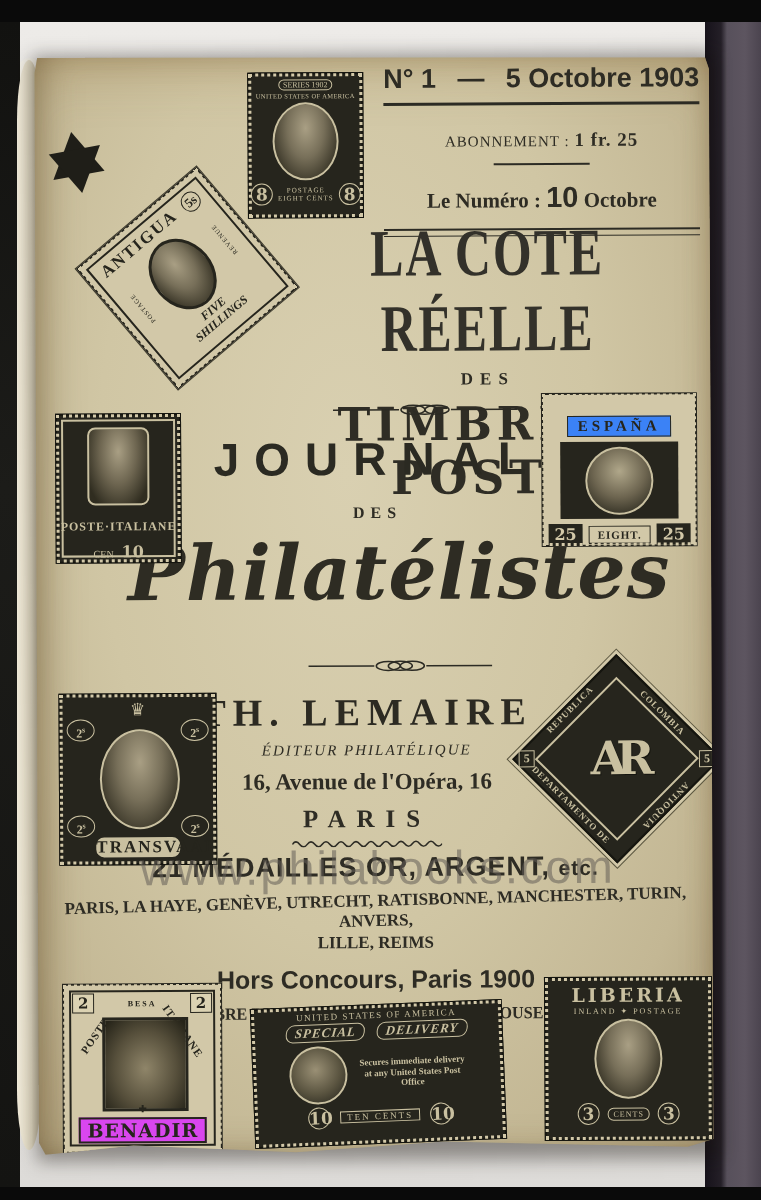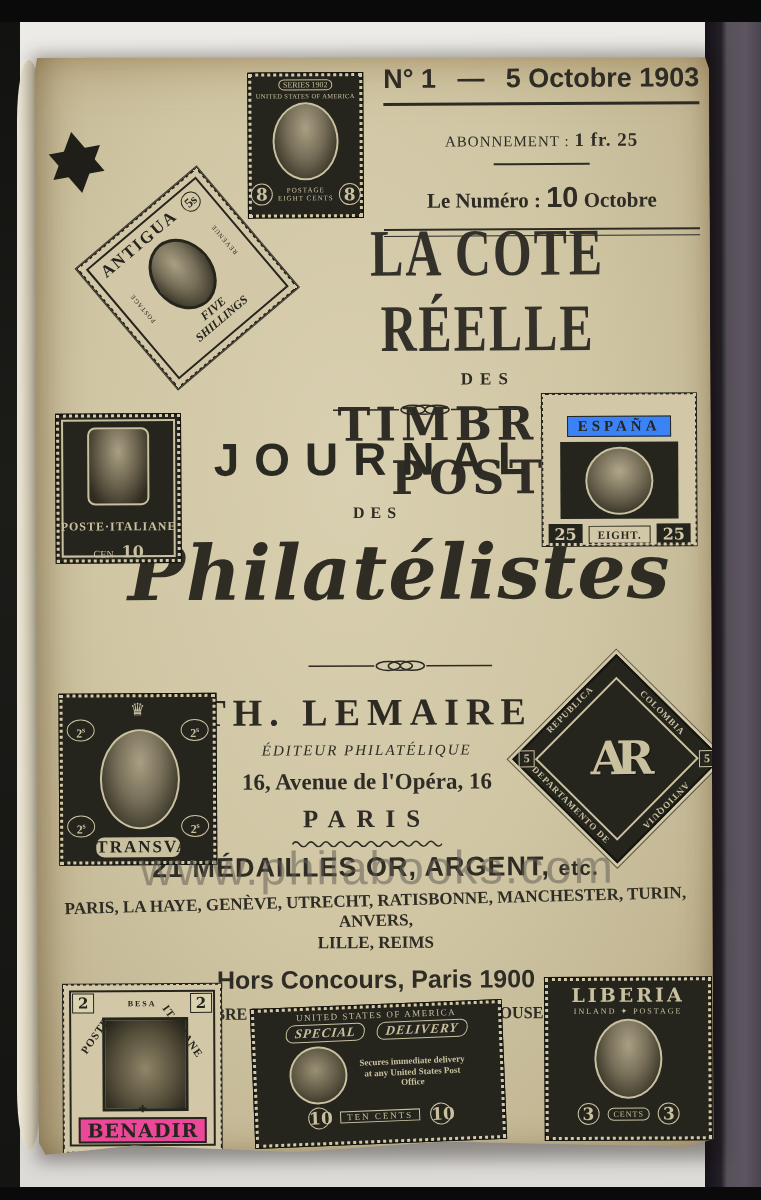--- a/index.html
+++ b/index.html
@@ -121,21 +121,21 @@
   #stamp-benadir{left:24px;top:926px;width:156px;height:166px;}
   .bn-inner{position:absolute;inset:5px;border:2px solid #26251d;}
   .bn-toprow{position:absolute;top:8px;left:8px;right:8px;display:flex;justify-content:space-between;align-items:center;}
   .bn-2{border:1px solid #26251d;font-family:"DejaVu Serif",serif;font-weight:bold;font-size:15px;padding:0 5px;background:#dbd2b2;}
   .bn-besa{font-size:8px;letter-spacing:2px;font-weight:bold;}
   .bn-arc{position:absolute;font-weight:bold;font-size:11px;letter-spacing:1px;}
   .bn-arcl{left:10px;top:44px;transform:rotate(-55deg);}
   .bn-arcr{right:6px;top:40px;transform:rotate(55deg);}
   .bn-oval{position:absolute;left:38px;top:32px;width:80px;height:88px;border:3px solid #26251d;background:radial-gradient(ellipse at 50% 55%,#8f8569 0%,#564f3b 55%,#262419 95%);}
   .bn-cross{position:absolute;left:0;right:0;top:118px;text-align:center;font-size:10px;color:#26251d;}
-  .bn-name{position:absolute;left:14px;right:14px;bottom:8px;text-align:center;font-family:"DejaVu Serif",serif;font-weight:bold;font-size:19px;letter-spacing:1px;border:2px solid #26251d;background:#ec4899;}
+  .bn-name{position:absolute;left:14px;right:14px;bottom:8px;text-align:center;font-family:"DejaVu Serif",serif;font-weight:bold;font-size:19px;letter-spacing:1px;border:2px solid #26251d;background:#d946ef;}
   
   #stamp-us10{left:214px;top:948px;width:248px;height:136px;transform:rotate(-2deg);display:flex;flex-direction:column;align-items:center;}
   .u10-country{margin-top:4px;font-size:9px;letter-spacing:1.5px;white-space:nowrap;}
   .u10-banners{display:flex;gap:12px;margin-top:2px;font-weight:bold;font-style:italic;font-size:13px;letter-spacing:1px;}
   .u10-banner{border:1px solid #c9c0a0;padding:0 8px;border-radius:8px;transform:skewX(-8deg);}
   .u10-mid{display:flex;align-items:center;gap:10px;margin-top:4px;}
   .u10-circle{width:54px;height:54px;border-radius:50%;border:2px solid #c9c0a0;background:radial-gradient(circle at 45% 40%,#9a9075 0%,#5a5440 55%,#26251d 95%);}
   .u10-text{width:110px;font-size:9px;line-height:10.5px;font-weight:bold;text-align:center;}
   .u10-bottom{display:flex;align-items:center;gap:10px;margin-top:3px;}
   .u10-ten{font-size:9px;letter-spacing:2px;border:1px solid #c9c0a0;padding:0 6px;}

